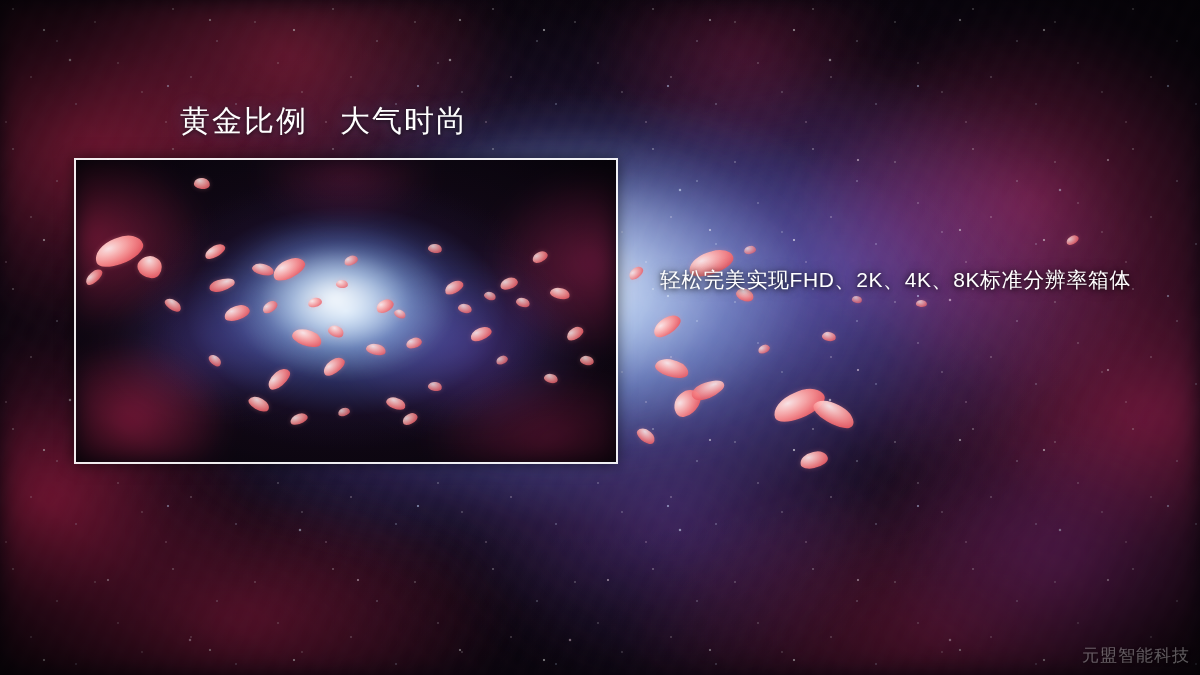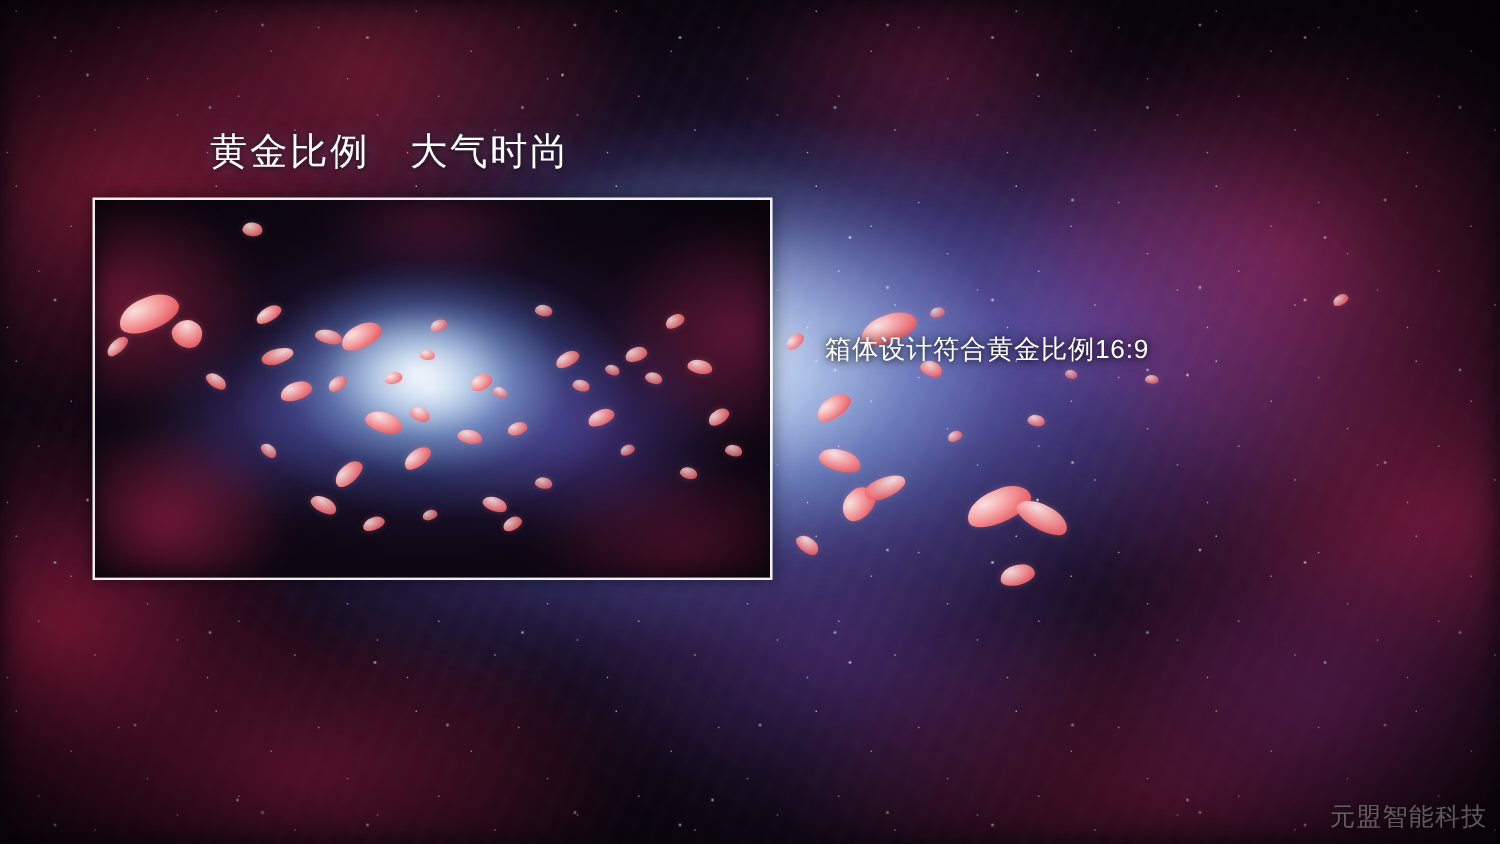--- a/index.html
+++ b/index.html
@@ -175,21 +175,21 @@
     mix-blend-mode:screen;filter:blur(14px);
   }
   #panel-vignette{
     background:radial-gradient(ellipse 76% 82% at 50% 50%,
        rgba(0,0,0,0) 42%, rgba(0,0,0,0.26) 72%, rgba(0,0,0,0.68) 100%);
   }
 
   
   #title{
     position:absolute;
-    left:168px;top:101px;
+    left:180px;top:101px;
     font-size:30px;
     letter-spacing:2px;
     color:#ffffff;
     text-shadow:0 1px 5px rgba(0,0,0,.75), 0 0 16px rgba(130,160,255,.35);
     white-space:pre;
   }
   #body-text{
     position:absolute;
     left:660px;top:259px;
     width:510px;
@@ -198,21 +198,21 @@
     font-size:21px;
     line-height:41px;
     letter-spacing:.6px;
     color:#ffffff;
     text-shadow:0 1px 5px rgba(0,0,0,.80), 0 0 12px rgba(0,0,0,.55);
     white-space:pre;
   }
   #watermark{
     position:absolute;
     right:10px;bottom:8px;
-    font-size:20px;
+    font-size:17px;
     letter-spacing:1px;
     color:rgba(255,255,255,.34);
     text-shadow:0 1px 3px rgba(0,0,0,.6);
   }
 </style>
 </head>
 <body>
 
 <div id="slide">
 
@@ -295,17 +295,17 @@
         <div class="petal" style="left: 262px; top: 248px; width: 12px; height: 8px; transform: rotate(-14deg); opacity: 0.78; border-radius: 50% 42% 55% 45% / 62% 55% 45% 38%;"></div>
         <div class="petal" style="left: 132px; top: 196px; width: 14px; height: 9px; transform: rotate(44deg); opacity: 0.82; border-radius: 50% 42% 55% 45% / 62% 55% 45% 38%;"></div>
         <div class="petal" style="left: 420px; top: 196px; width: 12px; height: 8px; transform: rotate(-20deg); opacity: 0.76; border-radius: 50% 42% 55% 45% / 62% 55% 45% 38%;"></div>
         <div class="petal" style="left: 468px; top: 214px; width: 14px; height: 9px; transform: rotate(18deg); opacity: 0.8; border-radius: 50% 42% 55% 45% / 62% 55% 45% 38%;"></div>
       </div>
   </div>
 
   <div id="title">黄金比例　大气时尚</div>
 
   <div id="body-text">
-    <div class="body-line">箱体设计符合黄金比例16:9</div>
+    <div class="body-line">轻松完美实现FHD、2K、4K、8K标准分辨率箱体</div>
   </div>
 
   <div id="watermark">元盟智能科技</div>
 </div>
 
 </body></html>

